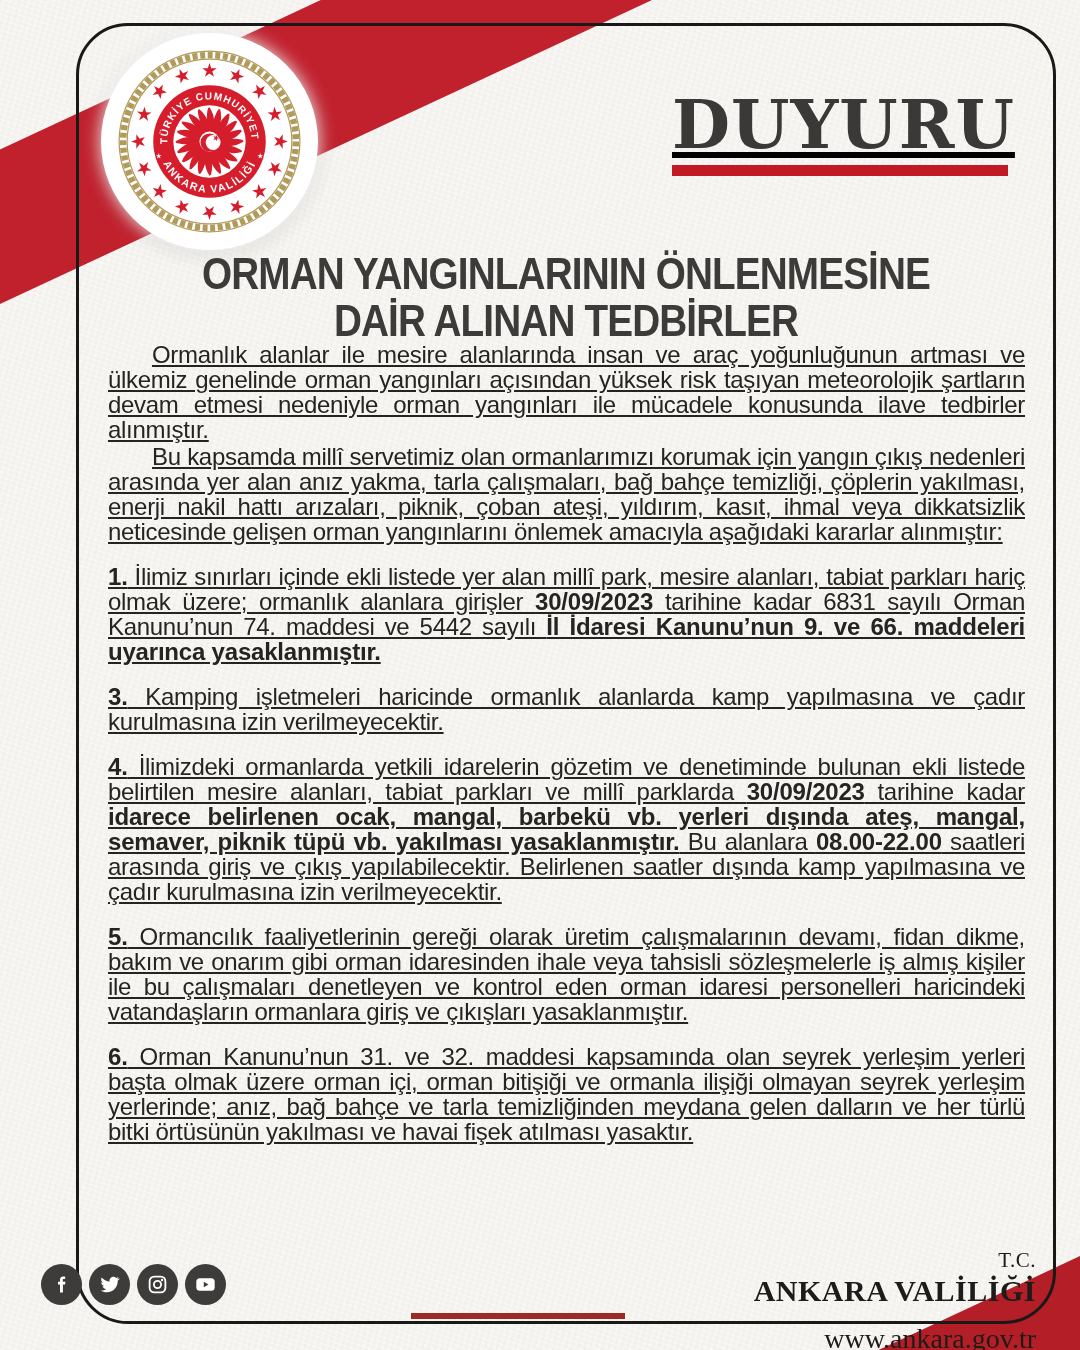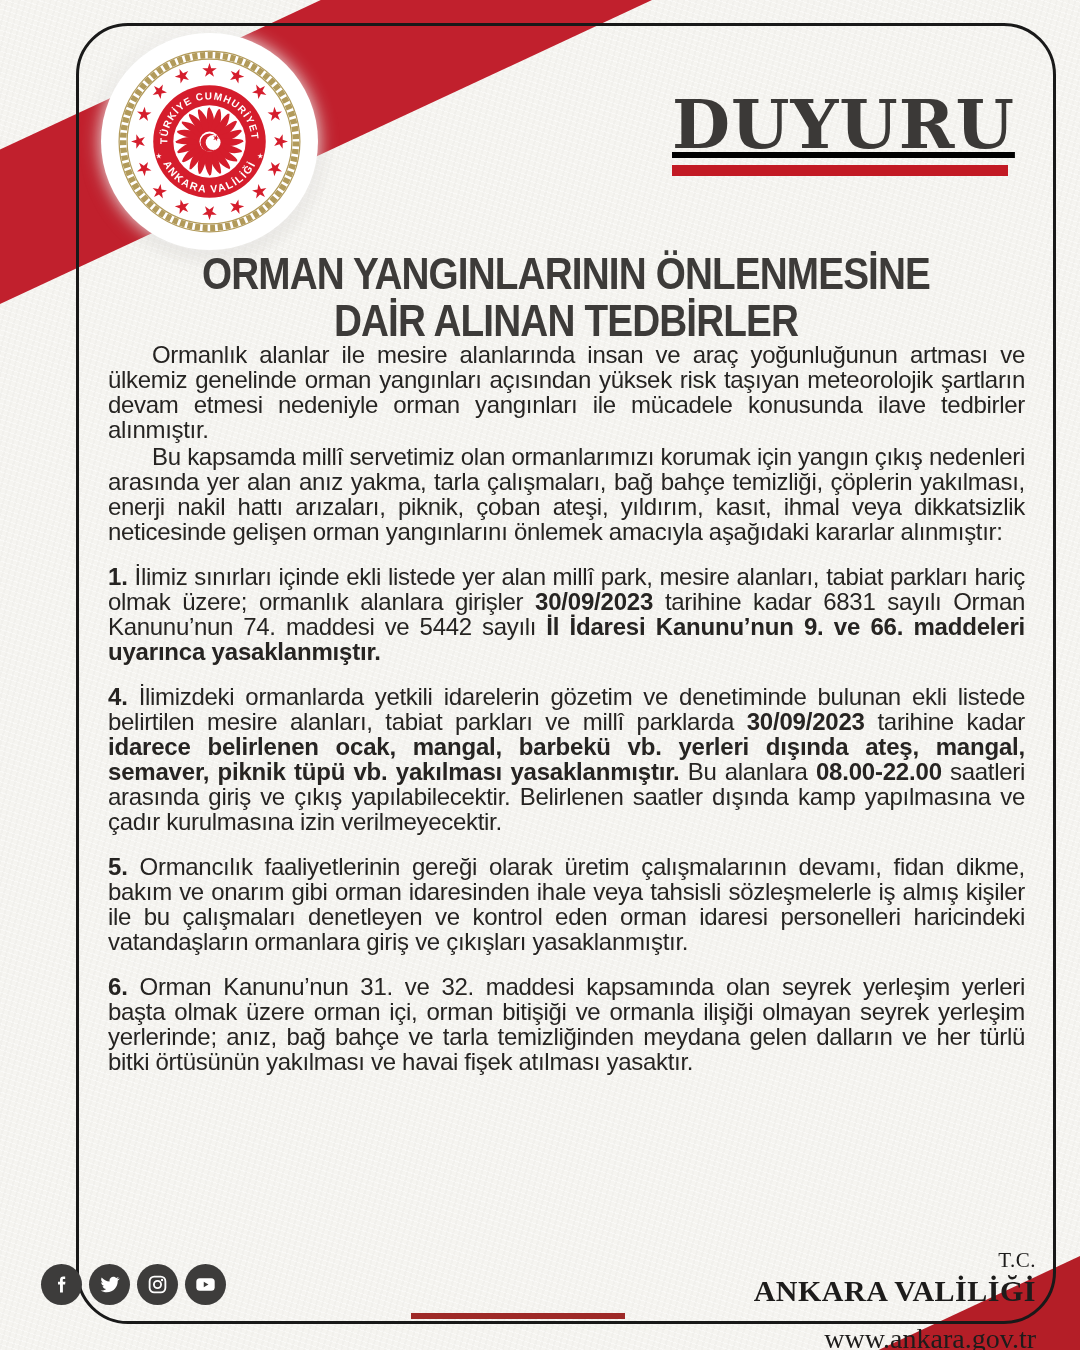--- a/index.html
+++ b/index.html
@@ -41,20 +41,21 @@
   .title{
     position:absolute;left:76px;top:250px;width:980px;text-align:center;z-index:5;
     color:#3d3b39;font-weight:bold;font-size:45px;line-height:47px;letter-spacing:-1px;
   }
   .title .tline{transform:scaleX(.86);transform-origin:50% 50%;white-space:nowrap;}
   
   .body-text{
     position:absolute;left:108px;top:342px;width:917px;z-index:5;
     color:#262422;font-size:24px;line-height:25px;letter-spacing:-.3px;
     text-align:justify;
+    text-decoration:underline;
   }
   .para{margin:0 0 20px 0;}
   .para:first-child{margin-bottom:2px;}
   .para.indent{text-indent:44px;}
   .para .b{font-weight:bold;letter-spacing:-.2px;}
   
   .footer-social{position:absolute;left:41px;top:1264px;z-index:5;display:flex;gap:7px;}
   .sicon{
     width:41px;height:41px;border-radius:50%;background:#3d3c3b;
     display:flex;align-items:center;justify-content:center;
@@ -154,20 +155,21 @@
 
   <div class="title">
     <div class="tline">ORMAN YANGINLARININ ÖNLENMESİNE</div>
     <div class="tline">DAİR ALINAN TEDBİRLER</div>
   </div>
 
   <div class="body-text" id="body-container">
       <p class="para indent"><span>Ormanlık alanlar ile mesire alanlarında insan ve araç yoğunluğunun artması ve ülkemiz genelinde orman yangınları açısından yüksek risk taşıyan meteorolojik şartların devam etmesi nedeniyle orman yangınları ile mücadele konusunda ilave tedbirler alınmıştır.</span></p>
       <p class="para indent"><span>Bu kapsamda millî servetimiz olan ormanlarımızı korumak için yangın çıkış nedenleri arasında yer alan anız yakma, tarla çalışmaları, bağ bahçe temizliği, çöplerin yakılması, enerji nakil hattı arızaları, piknik, çoban ateşi, yıldırım, kasıt, ihmal veya dikkatsizlik neticesinde gelişen orman yangınlarını önlemek amacıyla aşağıdaki kararlar alınmıştır:</span></p>
       <p class="para"><span class="b">1.</span><span> İlimiz sınırları içinde ekli listede yer alan millî park, mesire alanları, tabiat parkları hariç olmak üzere; ormanlık alanlara girişler </span><span class="b">30/09/2023</span><span> tarihine kadar 6831 sayılı Orman Kanunu’nun 74. maddesi ve 5442 sayılı </span><span class="b">İl İdaresi Kanunu’nun 9. ve 66. maddeleri uyarınca yasaklanmıştır.</span></p>
+      <p class="para"><span class="b">3.</span><span> Kamping işletmeleri haricinde ormanlık alanlarda kamp yapılmasına ve çadır kurulmasına izin verilmeyecektir.</span></p>
       <p class="para"><span class="b">4.</span><span> İlimizdeki ormanlarda yetkili idarelerin gözetim ve denetiminde bulunan ekli listede belirtilen mesire alanları, tabiat parkları ve millî parklarda </span><span class="b">30/09/2023</span><span> tarihine kadar </span><span class="b">idarece belirlenen ocak, mangal, barbekü vb. yerleri dışında ateş, mangal, semaver, piknik tüpü vb. yakılması yasaklanmıştır.</span><span> Bu alanlara </span><span class="b">08.00-22.00</span><span> saatleri arasında giriş ve çıkış yapılabilecektir. Belirlenen saatler dışında kamp yapılmasına ve çadır kurulmasına izin verilmeyecektir.</span></p>
       <p class="para"><span class="b">5.</span><span> Ormancılık faaliyetlerinin gereği olarak üretim çalışmalarının devamı, fidan dikme, bakım ve onarım gibi orman idaresinden ihale veya tahsisli sözleşmelerle iş almış kişiler ile bu çalışmaları denetleyen ve kontrol eden orman idaresi personelleri haricindeki vatandaşların ormanlara giriş ve çıkışları yasaklanmıştır.</span></p>
       <p class="para"><span class="b">6.</span><span> Orman Kanunu’nun 31. ve 32. maddesi kapsamında olan seyrek yerleşim yerleri başta olmak üzere orman içi, orman bitişiği ve ormanla ilişiği olmayan seyrek yerleşim yerlerinde; anız, bağ bahçe ve tarla temizliğinden meydana gelen dalların ve her türlü bitki örtüsünün yakılması ve havai fişek atılması yasaktır.</span></p>
     </div>
 
   <div class="footer-social" id="social-container">
       <div class="sicon">
         <svg viewBox="0 0 24 24">
           <path fill="#fff" d="M13.6 8.9h2.9l-.4 3.1h-2.5V21h-3.3v-9H8V8.9h2.3V6.6c0-2.4 1.5-3.8 3.7-3.8 1 0 1.9.1 2.2.1v2.9h-1.5c-1.1 0-1.3.5-1.3 1.3z"></path>
         </svg>

